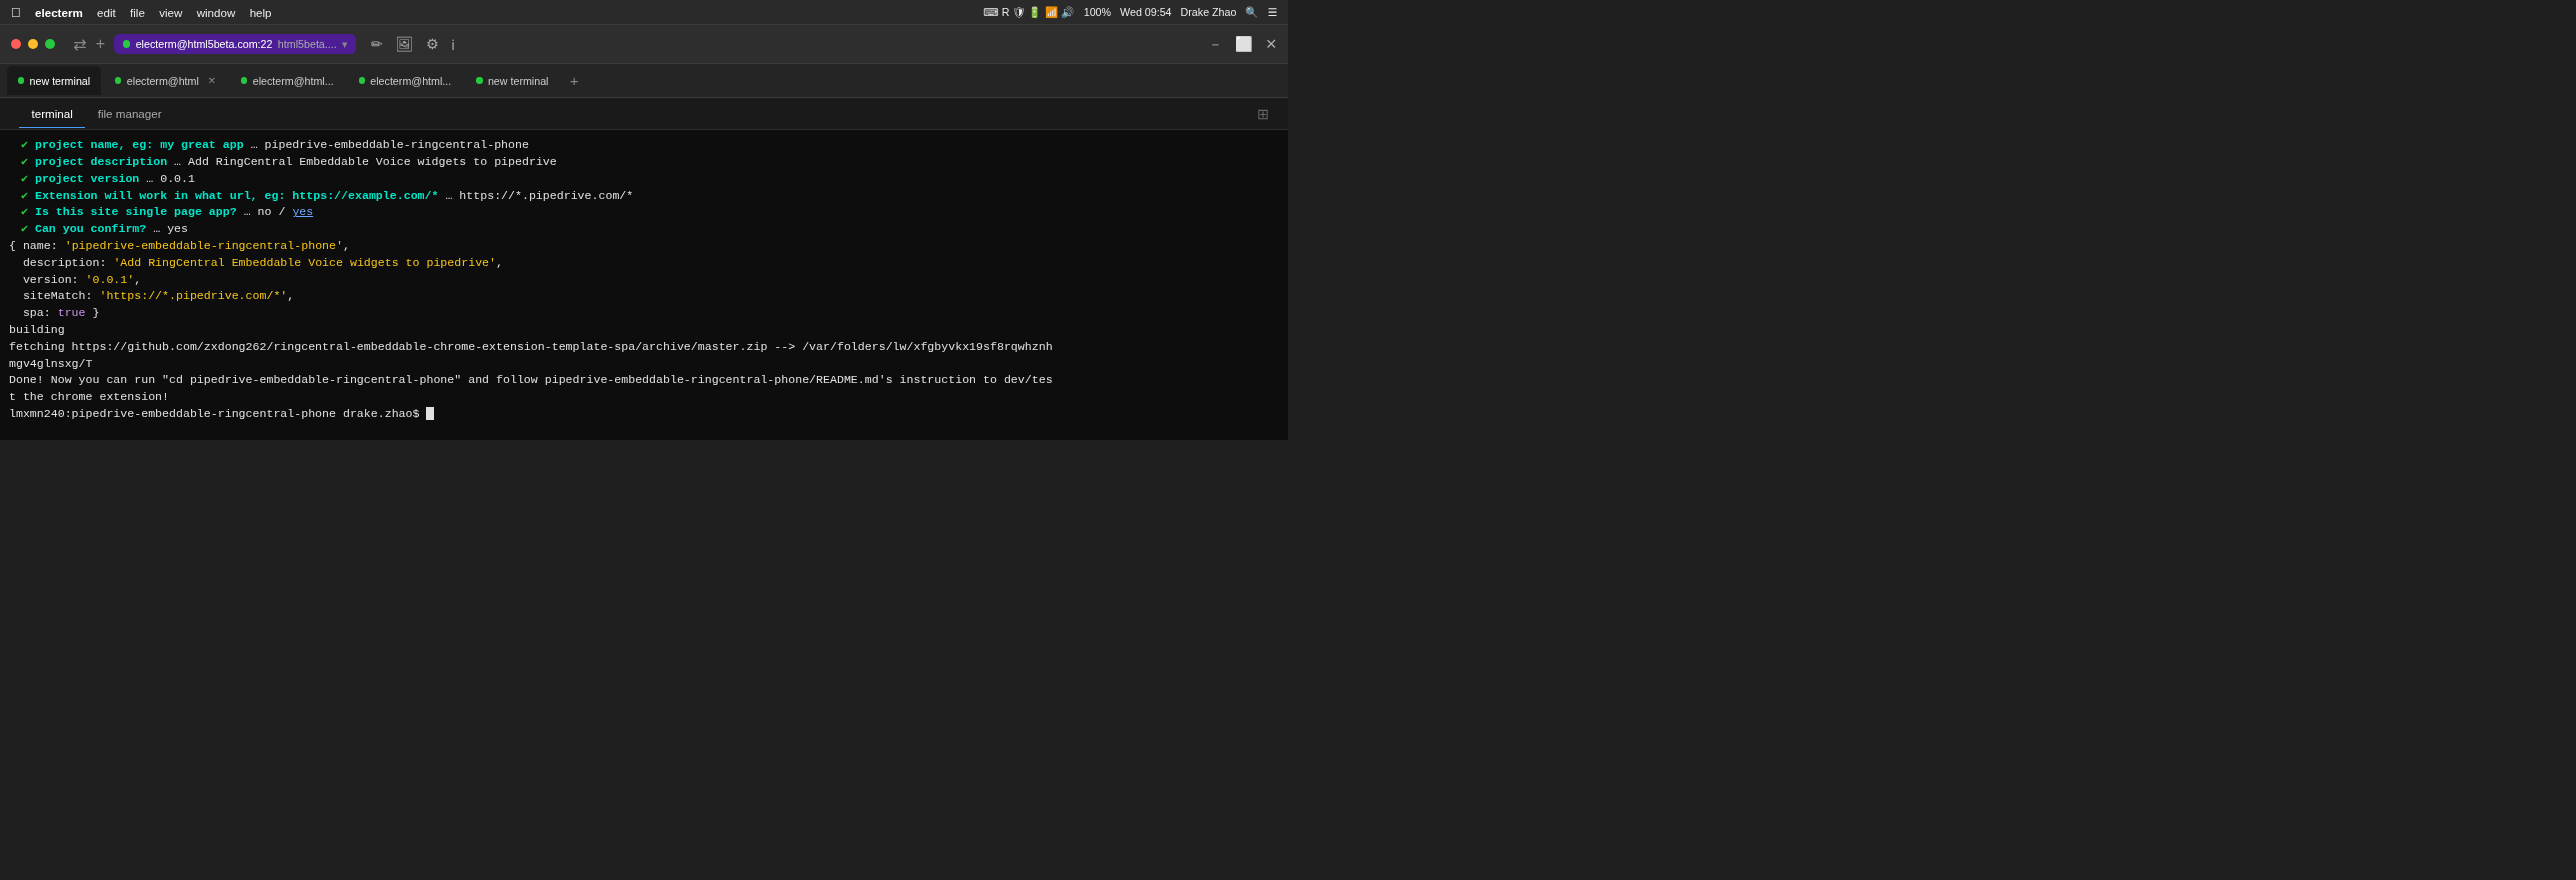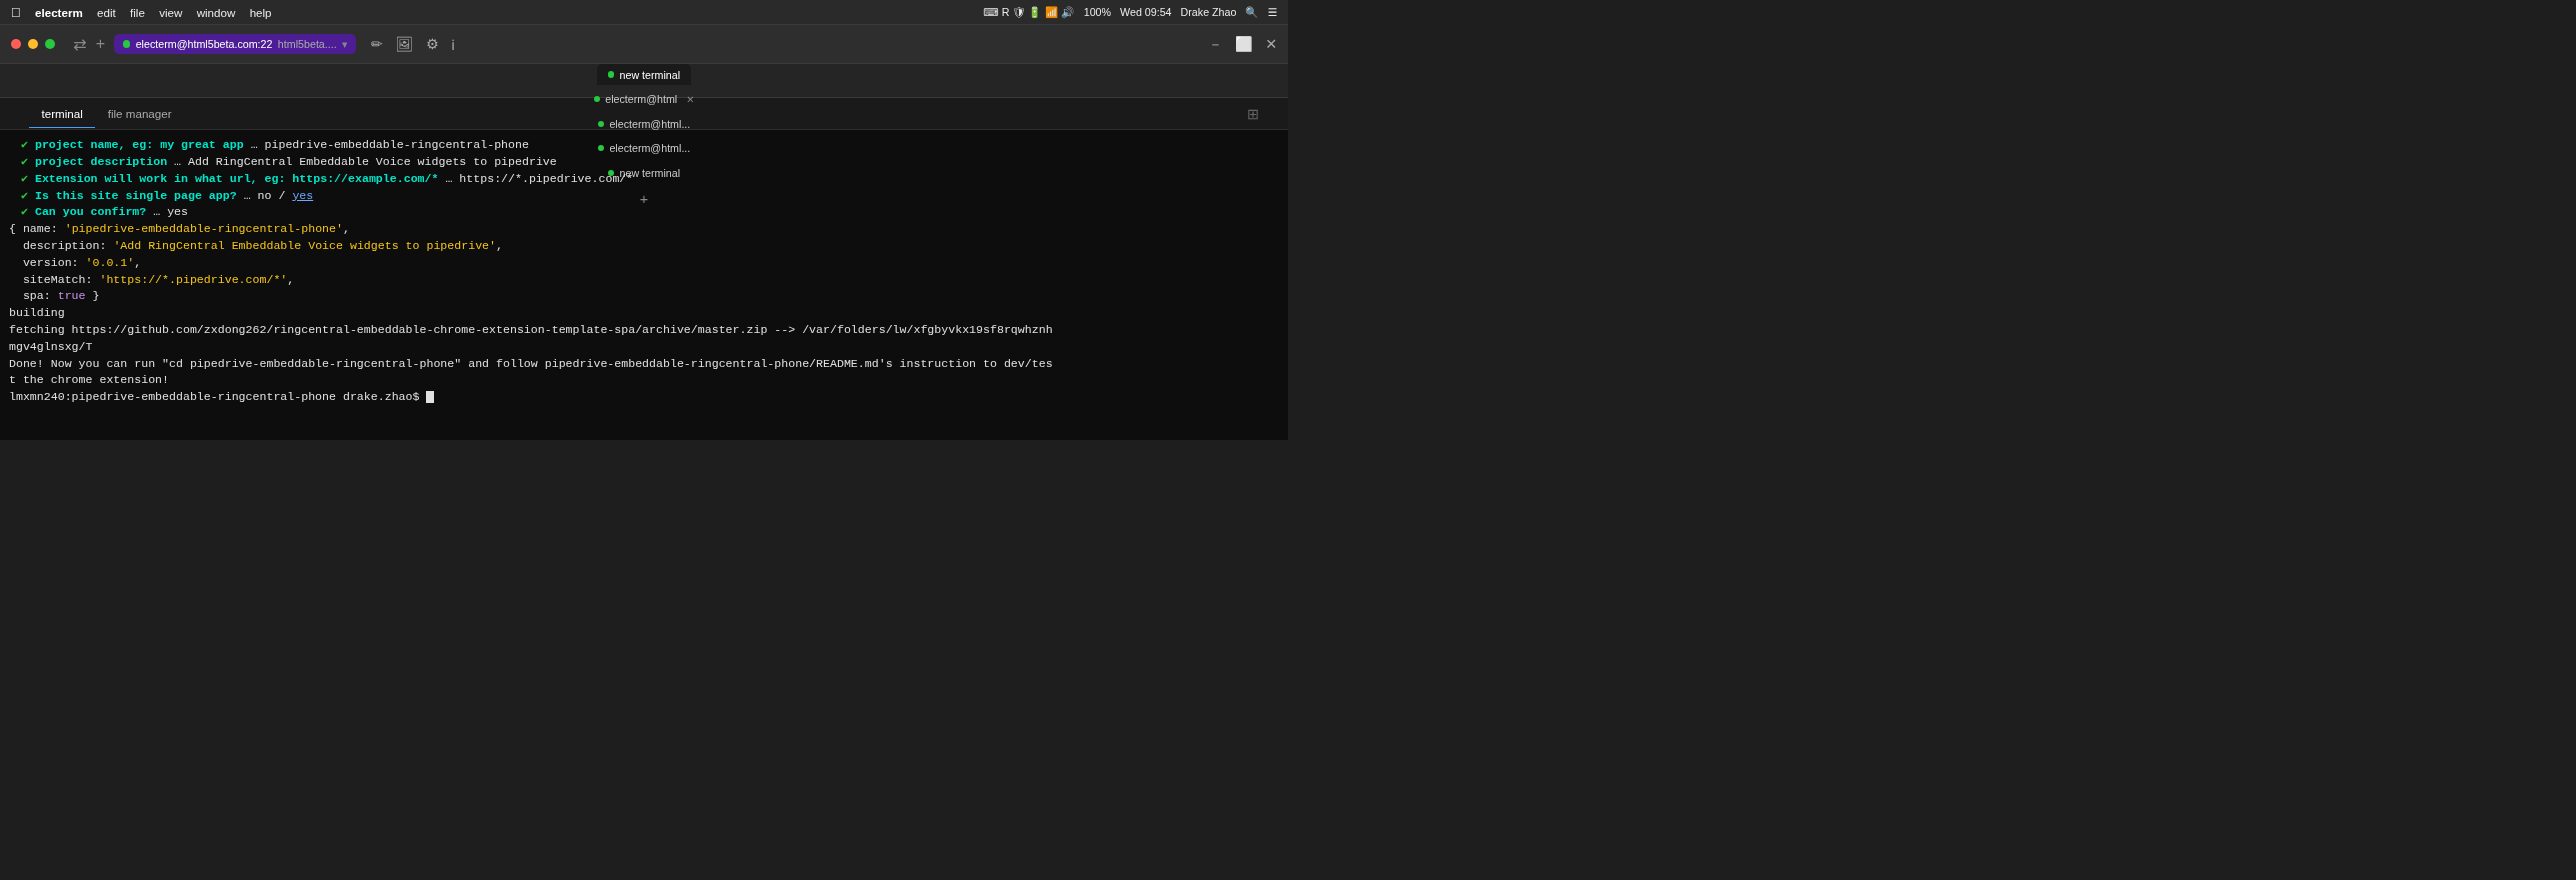--- a/index.html
+++ b/index.html
@@ -112,21 +112,20 @@
 
     
     .tabbar {
       display: flex;
       align-items: center;
       height: 34px;
       background: #252525;
       padding: 0 7.2px;
       gap: 3.6px;
       border-bottom: 0.9px solid #3a3a3a;
-      flex-direction: column;
     }
     .tab {
       display: flex;
       align-items: center;
       gap: 5.4px;
       padding: 4.5px 10.7px;
       border-radius: 5.4px 5.4px 0 0;
       cursor: pointer;
       font-size: 10.7px;
       color: #ccc;
@@ -148,21 +147,21 @@
       cursor: pointer;
       padding: 3.6px 7.2px;
     }
 
     
     .subtabbar {
       display: flex;
       align-items: center;
       height: 32px;
       background: #1a1a1a;
-      padding: 0 29px;
+      padding: 0 19px;
       border-bottom: 0.9px solid #2e2e2e;
     }
     .subtab {
       font-size: 11.6px;
       color: #aaa;
       padding: 7.2px 12.5px;
       cursor: pointer;
       border-bottom: 1.8px solid transparent;
     }
     .subtab.active {
@@ -287,20 +286,21 @@
   </div>
   <div class="subtab">
     <span>file manager</span>
   </div>
   <span class="subtab-grid">⊞</span>
 </div>
 
 <div class="terminal">
   <div class="line"><span class="t-green t-bold">✔ <span class="t-cyan">project name, eg: my great app</span></span><span class="t-white"> … pipedrive-embeddable-ringcentral-phone</span></div>
   <div class="line"><span class="t-green t-bold">✔ <span class="t-cyan">project description</span></span><span class="t-white"> … Add RingCentral Embeddable Voice widgets to pipedrive</span></div>
+  <div class="line"><span class="t-green t-bold">✔ <span class="t-cyan">project version</span></span><span class="t-white"> … 0.0.1</span></div>
   <div class="line"><span class="t-green t-bold">✔ <span class="t-cyan">Extension will work in what url, eg: https://example.com/*</span></span><span class="t-white"> … https://*.pipedrive.com/*</span></div>
   <div class="line"><span class="t-green t-bold">✔ <span class="t-cyan">Is this site single page app?</span></span><span class="t-white"> … no / </span><span class="t-link">yes</span></div>
   <div class="line"><span class="t-green t-bold">✔ <span class="t-cyan">Can you confirm?</span></span><span class="t-white"> … yes</span></div>
   <div class="line"><span class="t-white">{ name: </span><span class="t-yellow">'pipedrive-embeddable-ringcentral-phone'</span><span class="t-white">,</span></div>
   <div class="line"><span class="t-white">  description: </span><span class="t-yellow">'Add RingCentral Embeddable Voice widgets to pipedrive'</span><span class="t-white">,</span></div>
   <div class="line"><span class="t-white">  version: </span><span class="t-yellow">'0.0.1'</span><span class="t-white">,</span></div>
   <div class="line"><span class="t-white">  siteMatch: </span><span class="t-yellow">'https://*.pipedrive.com/*'</span><span class="t-white">,</span></div>
   <div class="line"><span class="t-white">  spa: </span><span class="t-purple">true</span><span class="t-white"> }</span></div>
   <div class="line"><span class="t-white">building</span></div>
   <div class="line"><span class="t-white">fetching https://github.com/zxdong262/ringcentral-embeddable-chrome-extension-template-spa/archive/master.zip --&gt; /var/folders/lw/xfgbyvkx19sf8rqwhznh</span></div>

